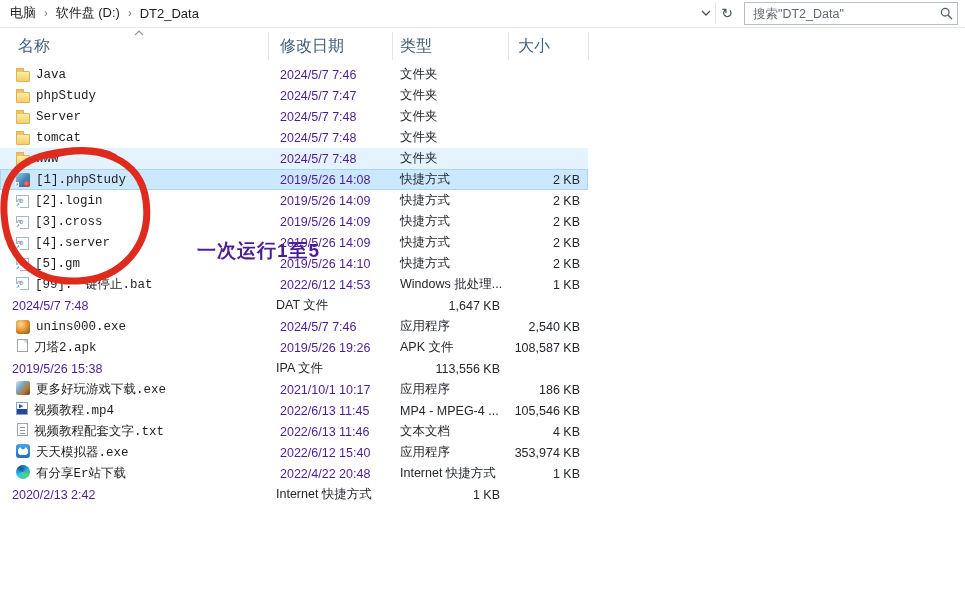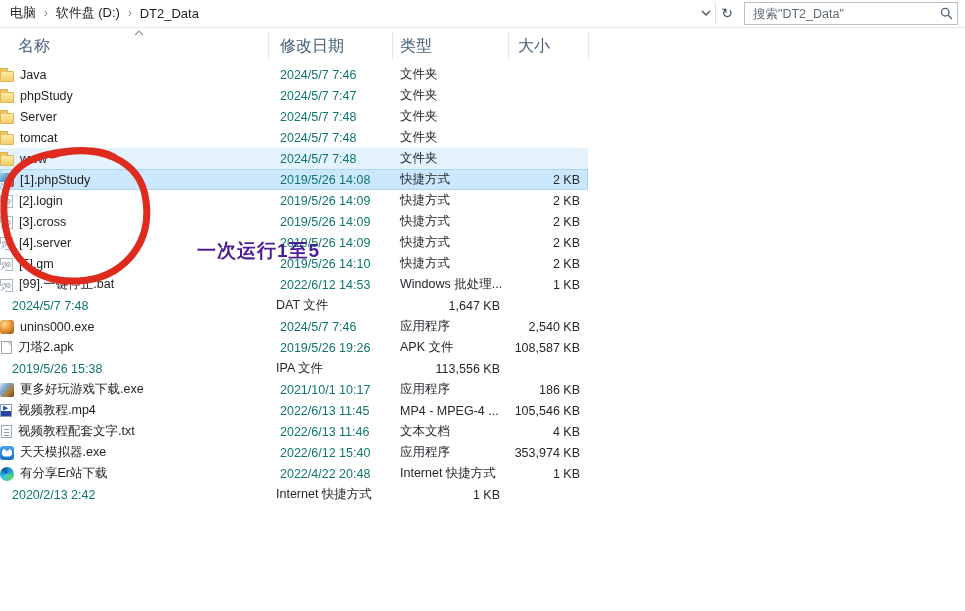--- a/index.html
+++ b/index.html
@@ -28,23 +28,23 @@
   .col-date{left:280px;}
   .col-type{left:400px;}
   .col-size{left:518px;}
   .sort-caret{position:absolute;left:134px;top:2px;color:#8d9aa7;}
   .colsep{position:absolute;top:4px;height:28px;width:1px;background:#e3e6e9;}
   
   .filelist{position:absolute;left:0;top:64px;width:600px;}
   .row{display:grid;grid-template-columns:268px 124px 116px 80px;height:21px;align-items:center;width:588px;cursor:default;}
   .row.hover{background:#e5f3ff;}
   .row.selected{background:#cce8ff;box-shadow:0 0 0 1px #a9d6f5 inset;}
-  .cell-name{display:flex;align-items:center;overflow:hidden;white-space:nowrap;}
+  .cell-name{display:flex;padding-left:16px;overflow:hidden;white-space:nowrap;font-family:Liberation Mono, monospace;}
   .cell-name .label{margin-left:6px;}
-  .cell-date{padding-left:12px;color:#0f766e;white-space:nowrap;}
+  .cell-date{padding-left:12px;color:#4c1d95;white-space:nowrap;}
   .cell-type{padding-left:8px;color:#23282d;white-space:nowrap;overflow:hidden;}
   .cell-size{text-align:right;padding-right:8px;color:#23282d;white-space:nowrap;}
   
   .ic{width:14px;height:14px;flex:none;position:relative;display:inline-block;}
   .ic-folder{height:11px;margin-top:3px;background:linear-gradient(#ffeaa6,#f3cf6a);border:1px solid #dfb253;border-radius:1px;box-sizing:border-box;}
   .ic-folder::before{content:"";position:absolute;top:-4px;left:-1px;width:6px;height:3px;background:#edc45d;border:1px solid #dfb253;border-bottom:none;border-radius:1px 1px 0 0;}
   .ic-gearsc{background:#fff;border:1px solid #a9b7c4;box-sizing:border-box;width:13px;height:13px;margin-top:1px;}
   .ic-gearsc::before{content:"⚙⚙";position:absolute;left:0px;top:1px;font-size:7px;letter-spacing:-2px;color:#8d9aa8;line-height:9px;}
   .ic-gearsc::after{content:"↗";position:absolute;left:-1px;bottom:-1px;font-size:6px;line-height:6px;color:#1e62c9;background:#fff;}
   .ic-phpstudy{border-radius:2px;background:linear-gradient(135deg,#9ed2ee 0%,#4a87bd 50%,#2d5f93 100%);}

